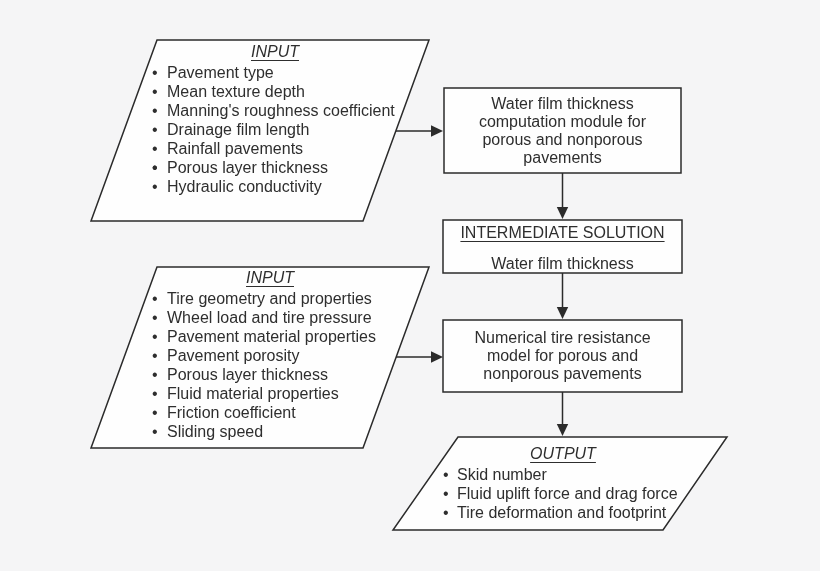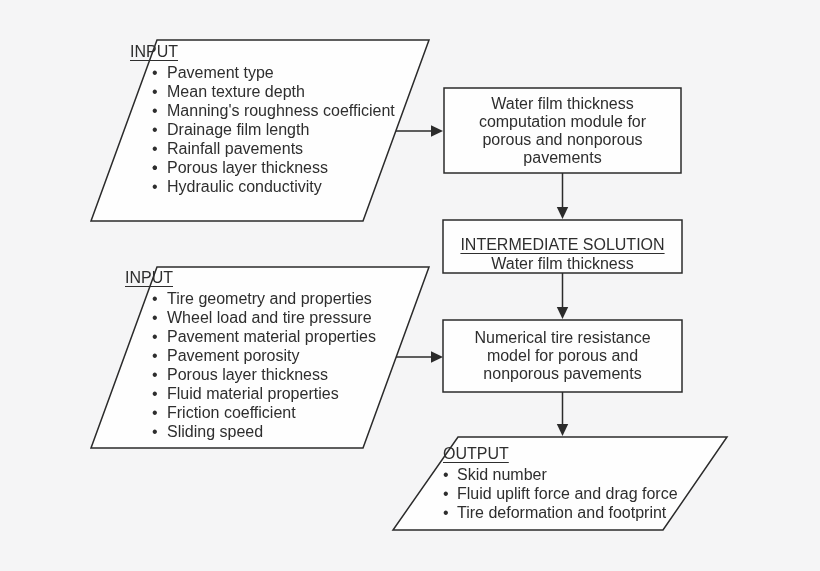--- a/index.html
+++ b/index.html
@@ -4,32 +4,32 @@
 <style>
   html, body { margin:0; padding:0; background:#f5f5f6; }
   body { width:820px; height:571px; overflow:hidden; }
   .canvas {
     position:absolute; left:0; top:0; width:820px; height:571px;
     font-family:"Liberation Sans", sans-serif; color:#2e2e2e;
     -webkit-font-smoothing:antialiased;
   }
   .layer { position:absolute; left:0; top:0; }
   .txt { position:absolute; font-size:16px; white-space:nowrap; }
-  .ttl { text-align:left; line-height:19px; }
+  .ttl { text-align:center; line-height:19px;font-style:italic; }
   .u { text-decoration:underline; text-underline-offset:3px; text-decoration-thickness:1.3px; }
   ul.list { list-style:none; margin:0; padding:0; position:absolute; font-size:16px; }
   .list li { position:relative; line-height:19px; padding-left:15px; white-space:nowrap; }
   .list.out li { padding-left:14px; line-height:19px; }
   .list li .b { position:absolute; left:0; top:0; }
   .boxtxt {
     position:absolute; display:flex; flex-direction:column;
     align-items:center; justify-content:center; text-align:center;
     font-size:16px; line-height:18px; box-sizing:border-box;border-radius:18px;
   }
-  .boxtxt.mid { justify-content:flex-end; padding-top:3px; line-height:19px; gap:0; }
+  .boxtxt.mid { justify-content:space-between; padding-top:3px; line-height:19px; gap:0; }
   #p1t { left:130px; top:42px; width:290px; }
   #p1l { left:152px; top:63px; }
   #m1  { left:444px; top:88px;  width:237px; height:85px; }
   #im  { left:443px; top:220px; width:239px; height:53px; }
   #p2t { left:125px; top:268px; width:290px; }
   #p2l { left:152px; top:289px; }
   #m2  { left:443px; top:320px; width:239px; height:72px; }
   #ot  { left:443px; top:444px; width:240px; }
   #ol  { left:443px; top:465px; }
 </style>

